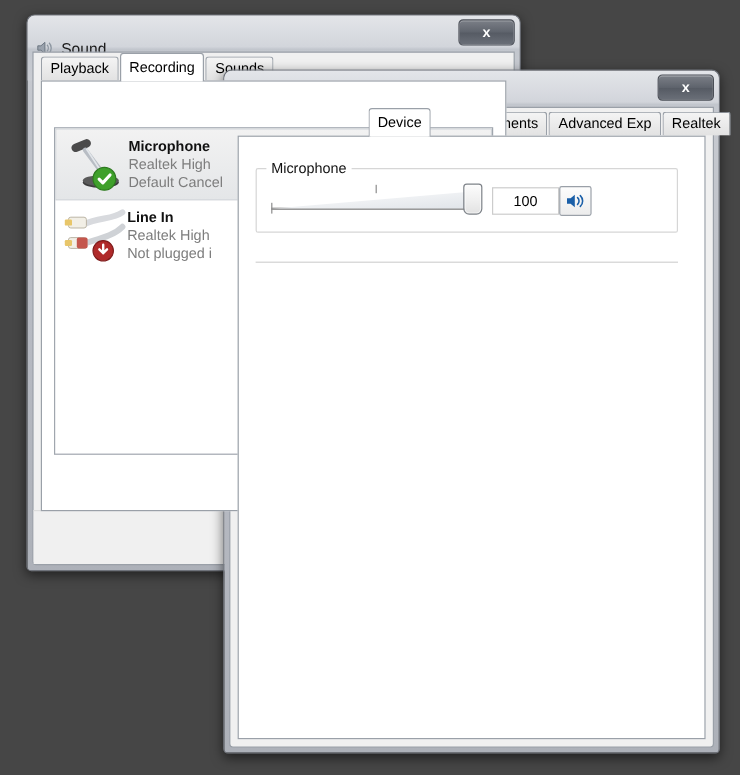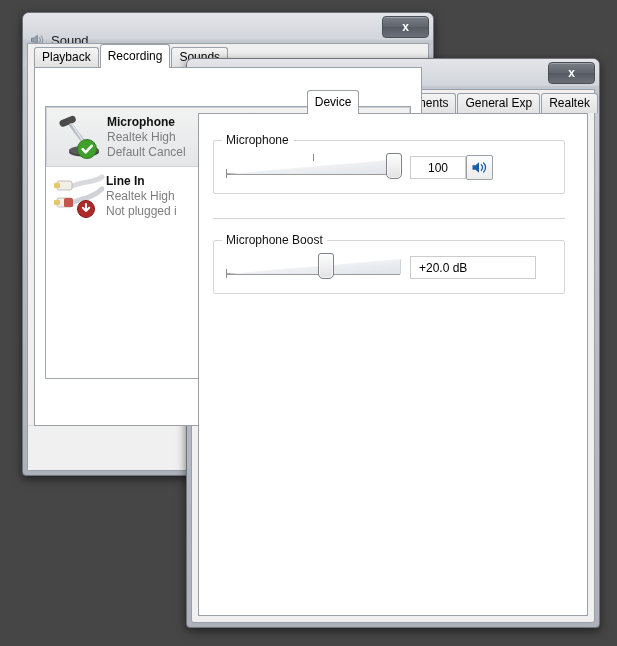--- a/index.html
+++ b/index.html
@@ -341,21 +341,21 @@
         <div class="tab">
           <span>Listen</span>
         </div>
         <div class="tab active">
           <span>Device</span>
         </div>
         <div class="tab">
           <span>Enhancements</span>
         </div>
         <div class="tab">
-          <span>General Exp</span>
+          <span>Advanced Exp</span>
         </div>
         <div class="tab">
           <span>Realtek</span>
         </div>
       </div>
 
       <div class="tabpage" id="props-page">
 
         <div class="group" style="left:14px; top:26px; right:22px; height:52px;">
           <span class="group-title">Microphone</span>
@@ -378,34 +378,20 @@
                 <path d="M1.5 5.3h3L8 2.2v10.6L4.5 9.7h-3z" fill="#1a5fa8"></path>
                 <path d="M10.3 4.7a3.8 3.8 0 0 1 0 5.6" stroke="#1a5fa8" stroke-width="1.3" fill="none" stroke-linecap="round"></path>
                 <path d="M12.6 3a6.2 6.2 0 0 1 0 9" stroke="#1a5fa8" stroke-width="1.3" fill="none" stroke-linecap="round"></path>
               </svg>
             </span>
           </div>
         </div>
 
         <div class="hsep" style="left:14px; right:22px; top:104px;"></div>
 
-        <div class="group" style="left:14px; top:126px; right:22px; height:52px;">
-          <span class="group-title">Microphone Boost</span>
-
-          <div class="slider" style="left:12px; top:14px; width:174px;">
-            <div class="track-base"></div>
-            <div class="wedge"></div>
-            <div class="endcap"></div>
-            <div class="thumb" id="boost-thumb" style="left: calc(57% - 7px);"></div>
-          </div>
-
-          <div class="valbox left" style="left:196px; top:15px; width:116px;">
-            <span>+20.0 dB</span>
-          </div>
-        </div>
 
       </div>
 
       <div class="dlg-btn default" style="left:160px; bottom:13px;">
         <span>OK</span>
       </div>
       <div class="dlg-btn" style="left:240px; bottom:13px;">
         <span>Cancel</span>
       </div>
       <div class="dlg-btn disabled" style="left:320px; bottom:13px;">

